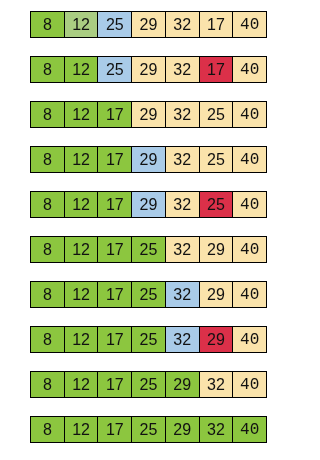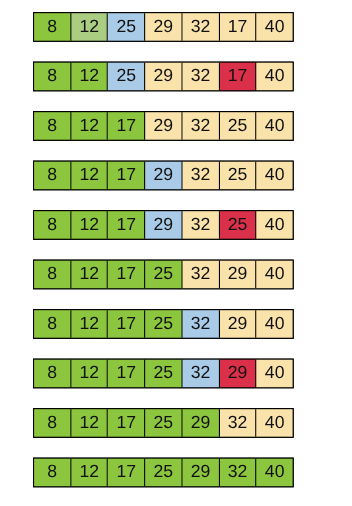--- a/index.html
+++ b/index.html
@@ -41,20 +41,21 @@
     font-size: 16px;
     line-height: 1;
     color: #111111;
     border-right: 1.6px solid #000000;
     box-sizing: border-box;
     background: #fae3ab;
     letter-spacing: 0px;
   }
   .cell:last-child {
     border-right: none;
+    font-family: Liberation Mono, monospace;
   }
   .cell.sorted      { background: #8cc63f; }
   .cell.placed      { background: #aacd82; }
   .cell.current     { background: #a9cbe8; }
   .cell.compare     { background: #db3049; }
   .cell.unsorted    { background: #fae3ab; }
 </style>
 </head>
 <body>
 

